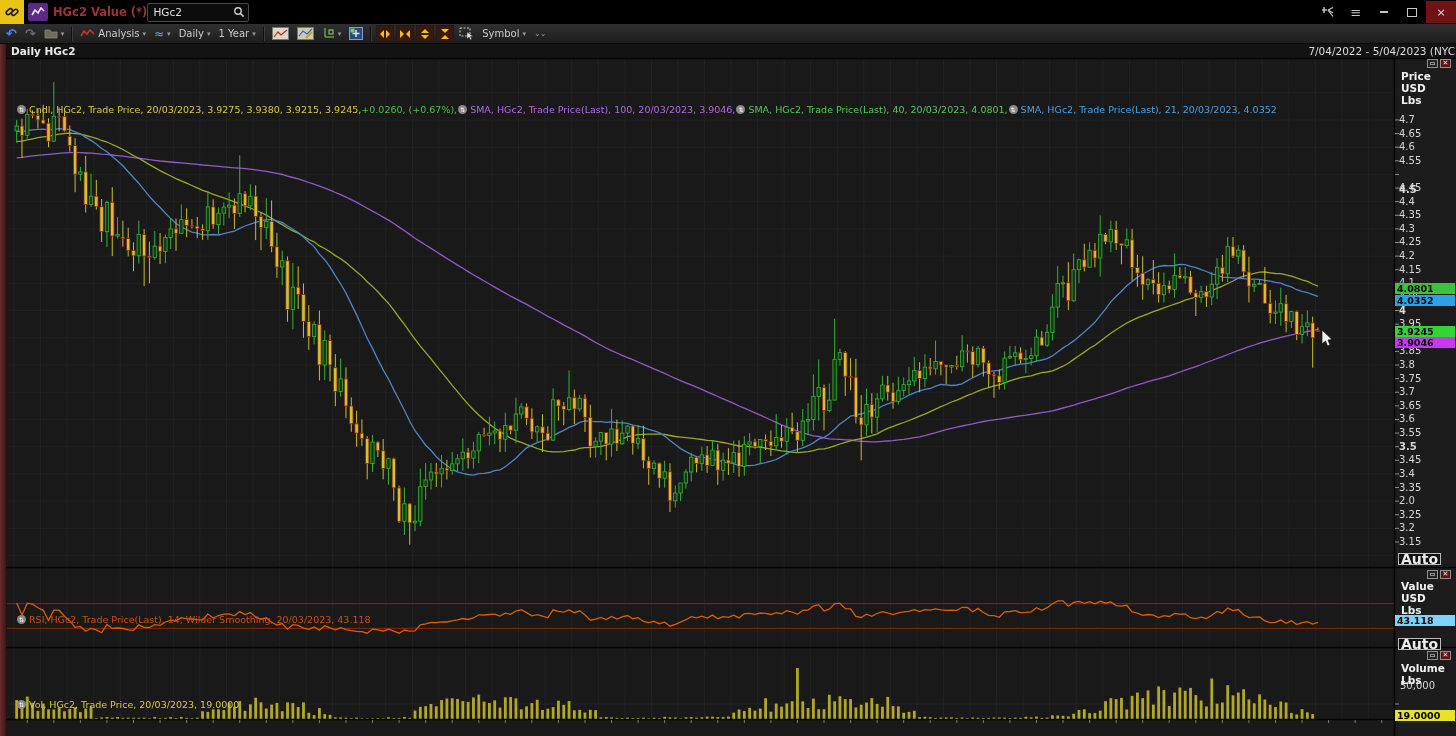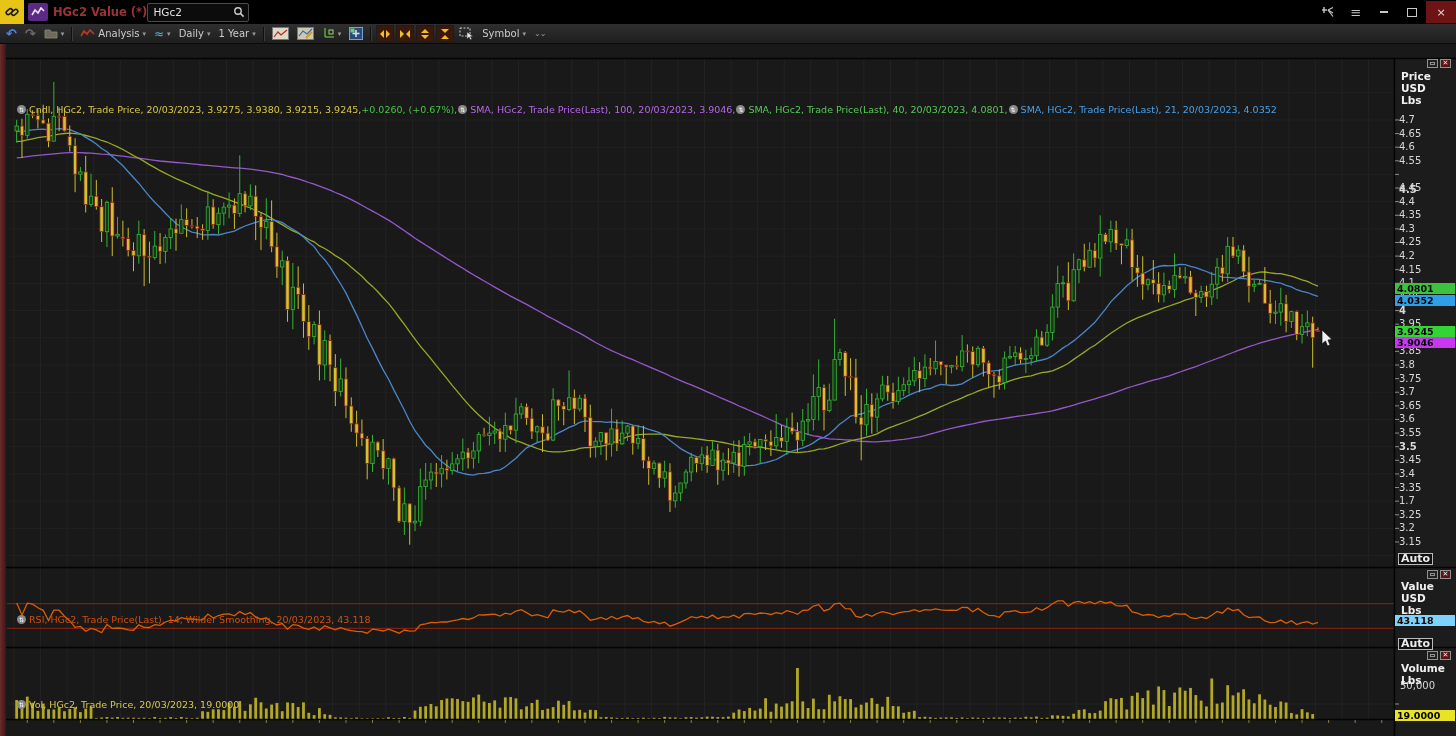--- a/index.html
+++ b/index.html
@@ -35,21 +35,21 @@
   #ch-title{position:absolute;left:5px;top:1px;color:#e8e8e8;font-size:10.5px;font-weight:bold;}
   #ch-dates{position:absolute;right:1px;top:1px;color:#dcdcdc;font-size:10.5px;white-space:nowrap;}
   #gutter-bg{position:absolute;left:1395px;top:14px;width:61px;height:678px;background:#1c1c1c;}
   #chart-svg{position:absolute;left:0;top:-44px;}
   .legend{position:absolute;display:flex;align-items:center;font-size:9.5px;white-space:nowrap;z-index:5;}
   .lgico{display:inline-block;width:9px;height:9px;border-radius:50%;background:#8a8a8a;color:#fff;font-size:6px;line-height:9px;text-align:center;margin:0 3px 0 1px;flex:0 0 auto;}
   .axhead{position:absolute;left:1401px;color:#f0f0f0;font-weight:bold;font-size:10.5px;line-height:12px;z-index:5;}
   .ptick{position:absolute;left:1399px;color:#d8d8d8;font-size:10px;z-index:4;}
   .ptick.bold{font-weight:bold;}
   .badge{position:absolute;left:1395px;width:58px;color:#000;font-size:9.5px;font-weight:bold;padding:0 0 0 2px;z-index:6;line-height:11px;}
-  .autobtn{position:absolute;left:1398px;color:#ececec;font-size:11px;font-weight:bold;border:1px solid #bbb;background:#101010;padding:0 2px;z-index:6;line-height:10px;}
+  .autobtn{position:absolute;left:1398px;color:#ececec;font-size:14px;font-weight:bold;border:1px solid #bbb;background:#101010;padding:0 2px;z-index:6;line-height:10px;}
   .pic{position:absolute;z-index:6;display:flex;gap:2px;}
   .ic-rest{width:11px;height:9px;border:1px solid #909090;background:#222;box-sizing:border-box;position:relative;}
   .ic-rest::after{content:"";position:absolute;left:2px;top:2px;right:2px;bottom:2px;border:1px solid #909090;}
   .ic-close{width:11px;height:9px;background:#5c1414;border:1px solid #909090;box-sizing:border-box;color:#e8e8e8;font-size:7px;line-height:7px;text-align:center;}
 </style>
 </head>
 <body>
 
 <div id="app">
 
@@ -187,20 +187,24 @@
     <span class="tbtn drop">
         <span>Symbol</span>
       </span>
     <span class="tbtn">
         <span class="chev">⌄⌄</span>
       </span>
   </div>
 
   <div id="chartwin">
     <div id="left-strip"></div>
+    <div id="chart-header">
+      <span id="ch-title">Daily HGc2</span>
+      <span id="ch-dates">7/04/2022 - 5/04/2023 (NYC</span>
+    </div>
     <div id="gutter-bg"></div>
 
     <svg id="chart-svg" width="1456" height="736" viewBox="0 0 1456 736">
         <line x1="14" y1="59" x2="14" y2="567" stroke="#232323" stroke-width="1"></line>
         <line x1="14" y1="569" x2="14" y2="647" stroke="#232323" stroke-width="1"></line>
         <line x1="14" y1="649" x2="14" y2="719" stroke="#232323" stroke-width="1"></line>
         <line x1="40.55769230769231" y1="59" x2="40.55769230769231" y2="567" stroke="#232323" stroke-width="1"></line>
         <line x1="40.55769230769231" y1="569" x2="40.55769230769231" y2="647" stroke="#232323" stroke-width="1"></line>
         <line x1="40.55769230769231" y1="649" x2="40.55769230769231" y2="719" stroke="#232323" stroke-width="1"></line>
         <line x1="67.11538461538461" y1="59" x2="67.11538461538461" y2="567" stroke="#232323" stroke-width="1"></line>
@@ -1288,21 +1292,21 @@
         <div class="ptick" style="top:315px;">3.8</div>
         <div class="ptick" style="top:329px;">3.75</div>
         <div class="ptick" style="top:342px;">3.7</div>
         <div class="ptick" style="top:356px;">3.65</div>
         <div class="ptick" style="top:369px;">3.6</div>
         <div class="ptick" style="top:383px;">3.55</div>
         <div class="ptick bold" style="top:397px;">3.5</div>
         <div class="ptick" style="top:410px;">3.45</div>
         <div class="ptick" style="top:424px;">3.4</div>
         <div class="ptick" style="top:438px;">3.35</div>
-        <div class="ptick" style="top:451px;">1.7</div>
+        <div class="ptick" style="top:451px;">2.0</div>
         <div class="ptick" style="top:465px;">3.25</div>
         <div class="ptick" style="top:478px;">3.2</div>
         <div class="ptick" style="top:492px;">3.15</div>
         <div class="badge" style="top:239px;background:#3cc23c;">4.0801</div>
         <div class="badge" style="top:251px;background:#2da0e8;">4.0352</div>
         <div class="badge" style="top:282px;background:#35d435;">3.9245</div>
         <div class="badge" style="top:293px;background:#c838f0;">3.9046</div>
         <div class="badge" style="top:571px;background:#7dd3fc;color:#1a0500;">43.118</div>
       </div>
   </div>

